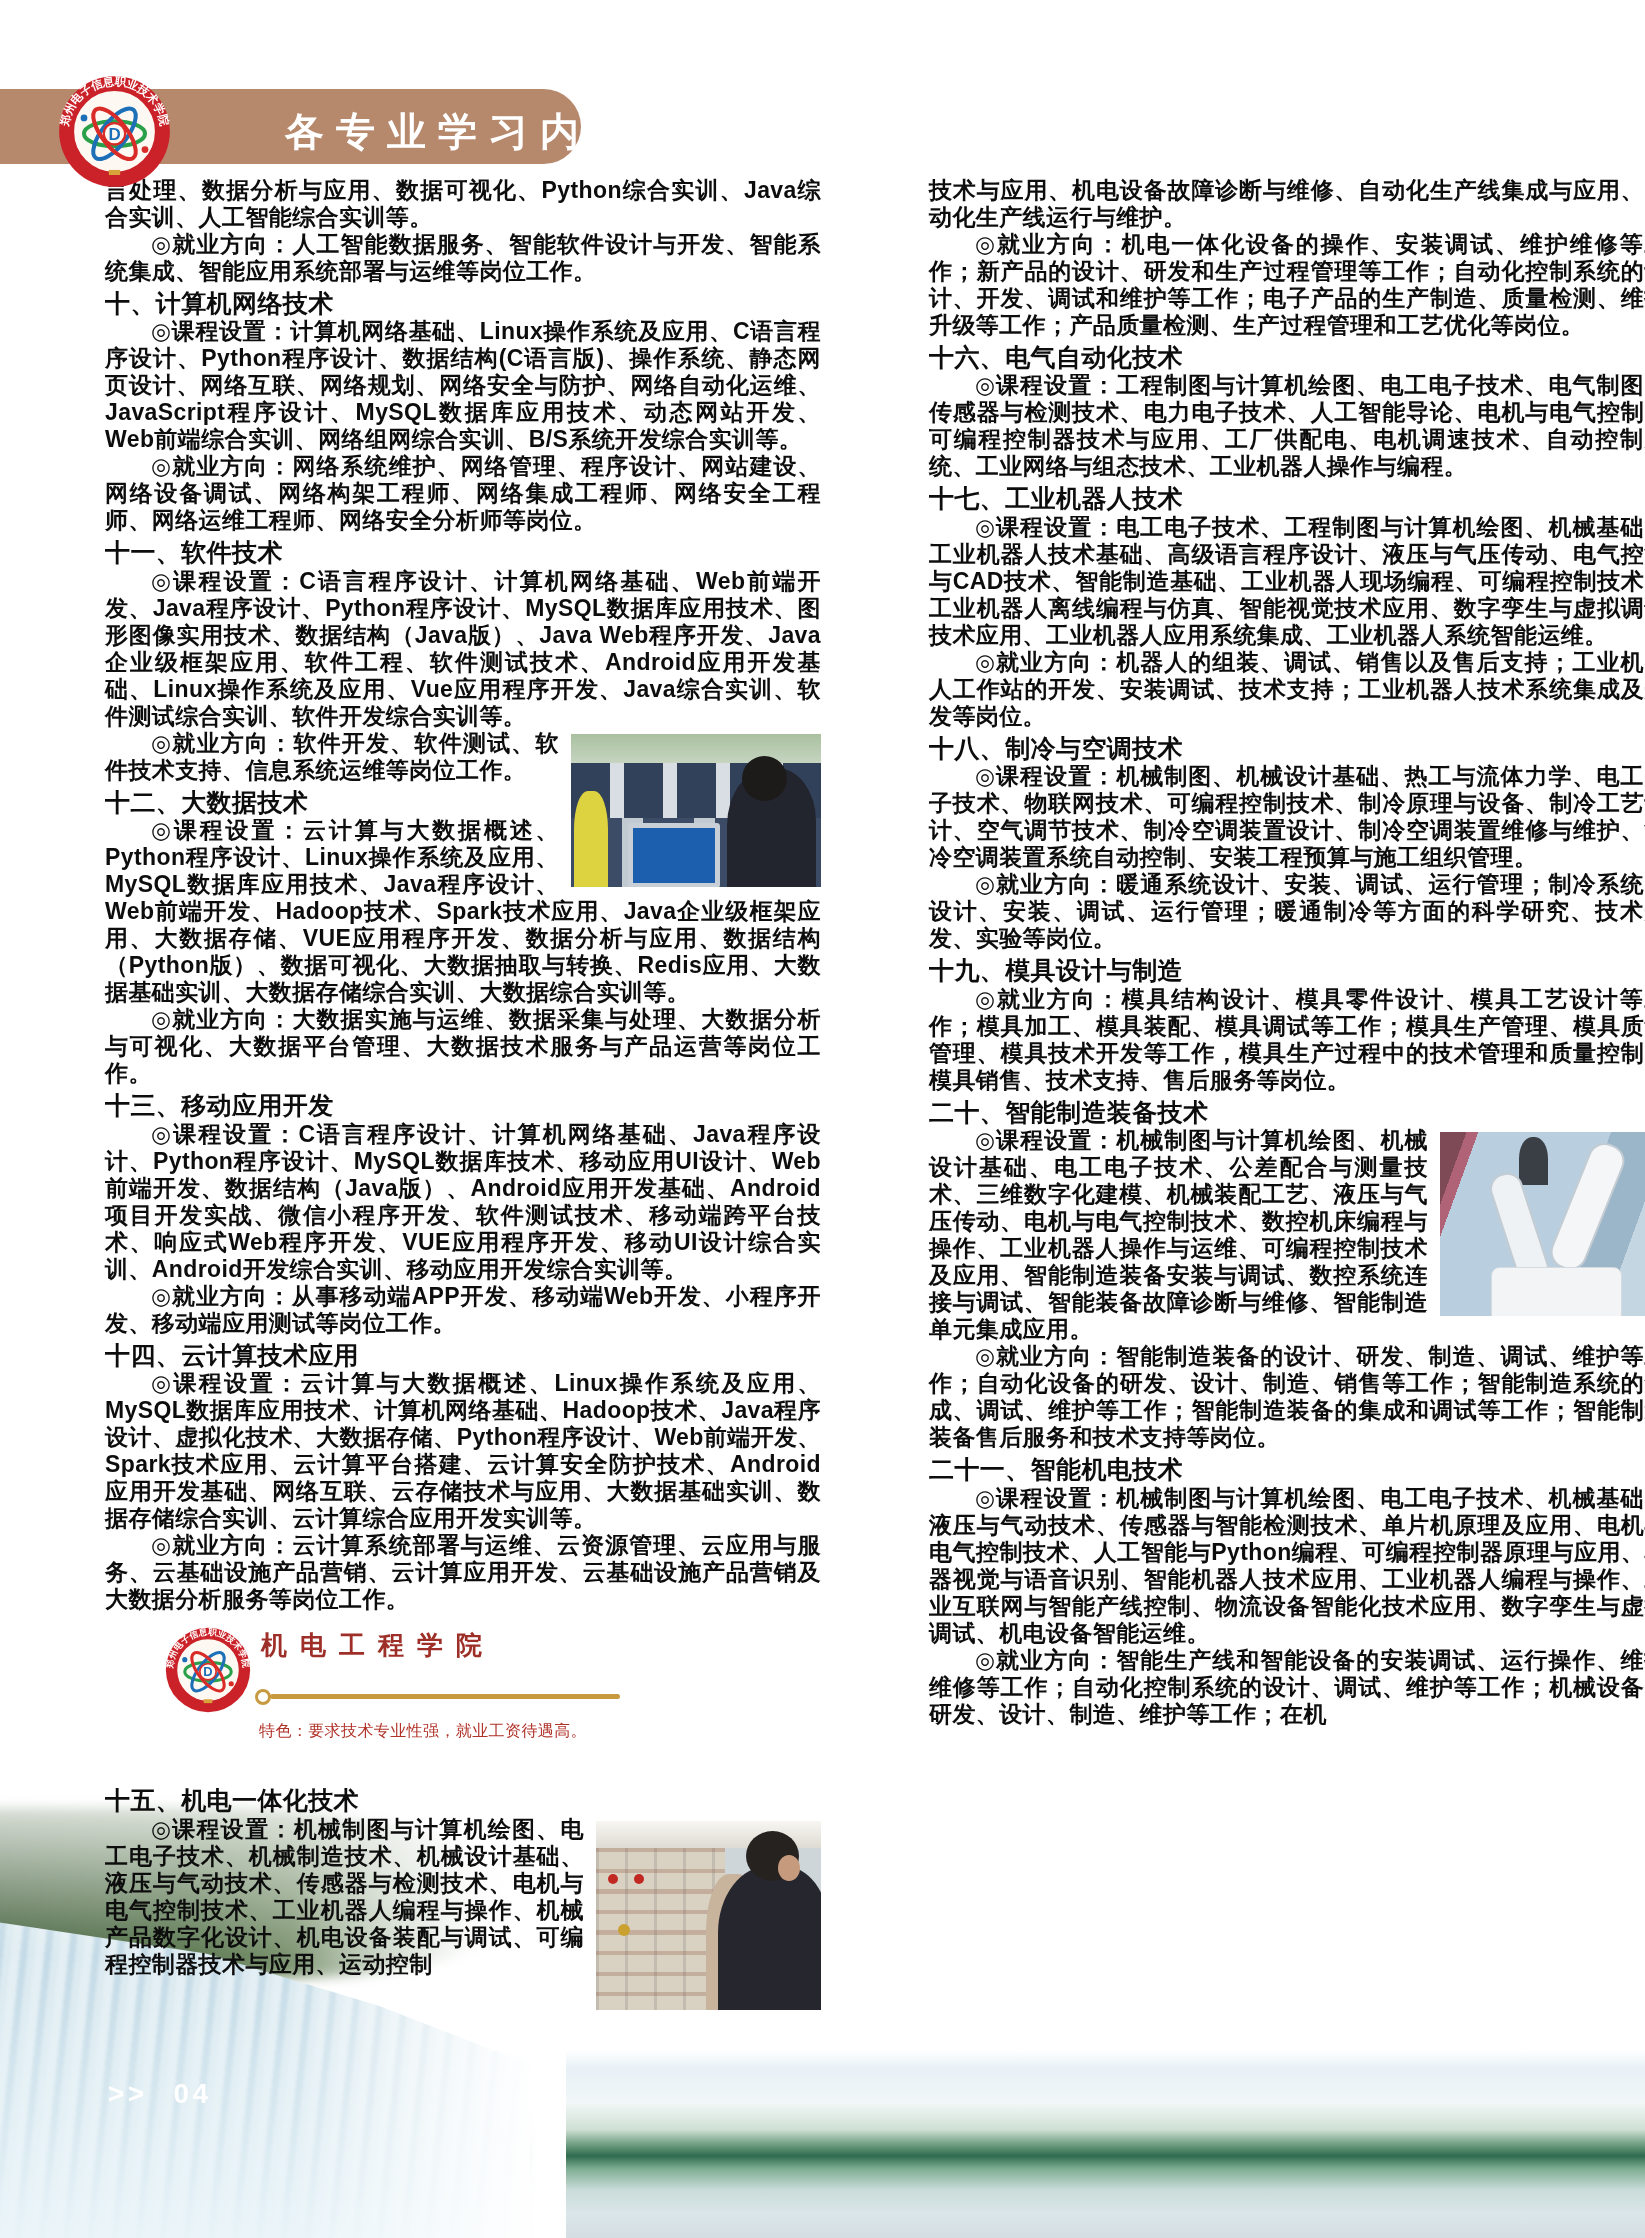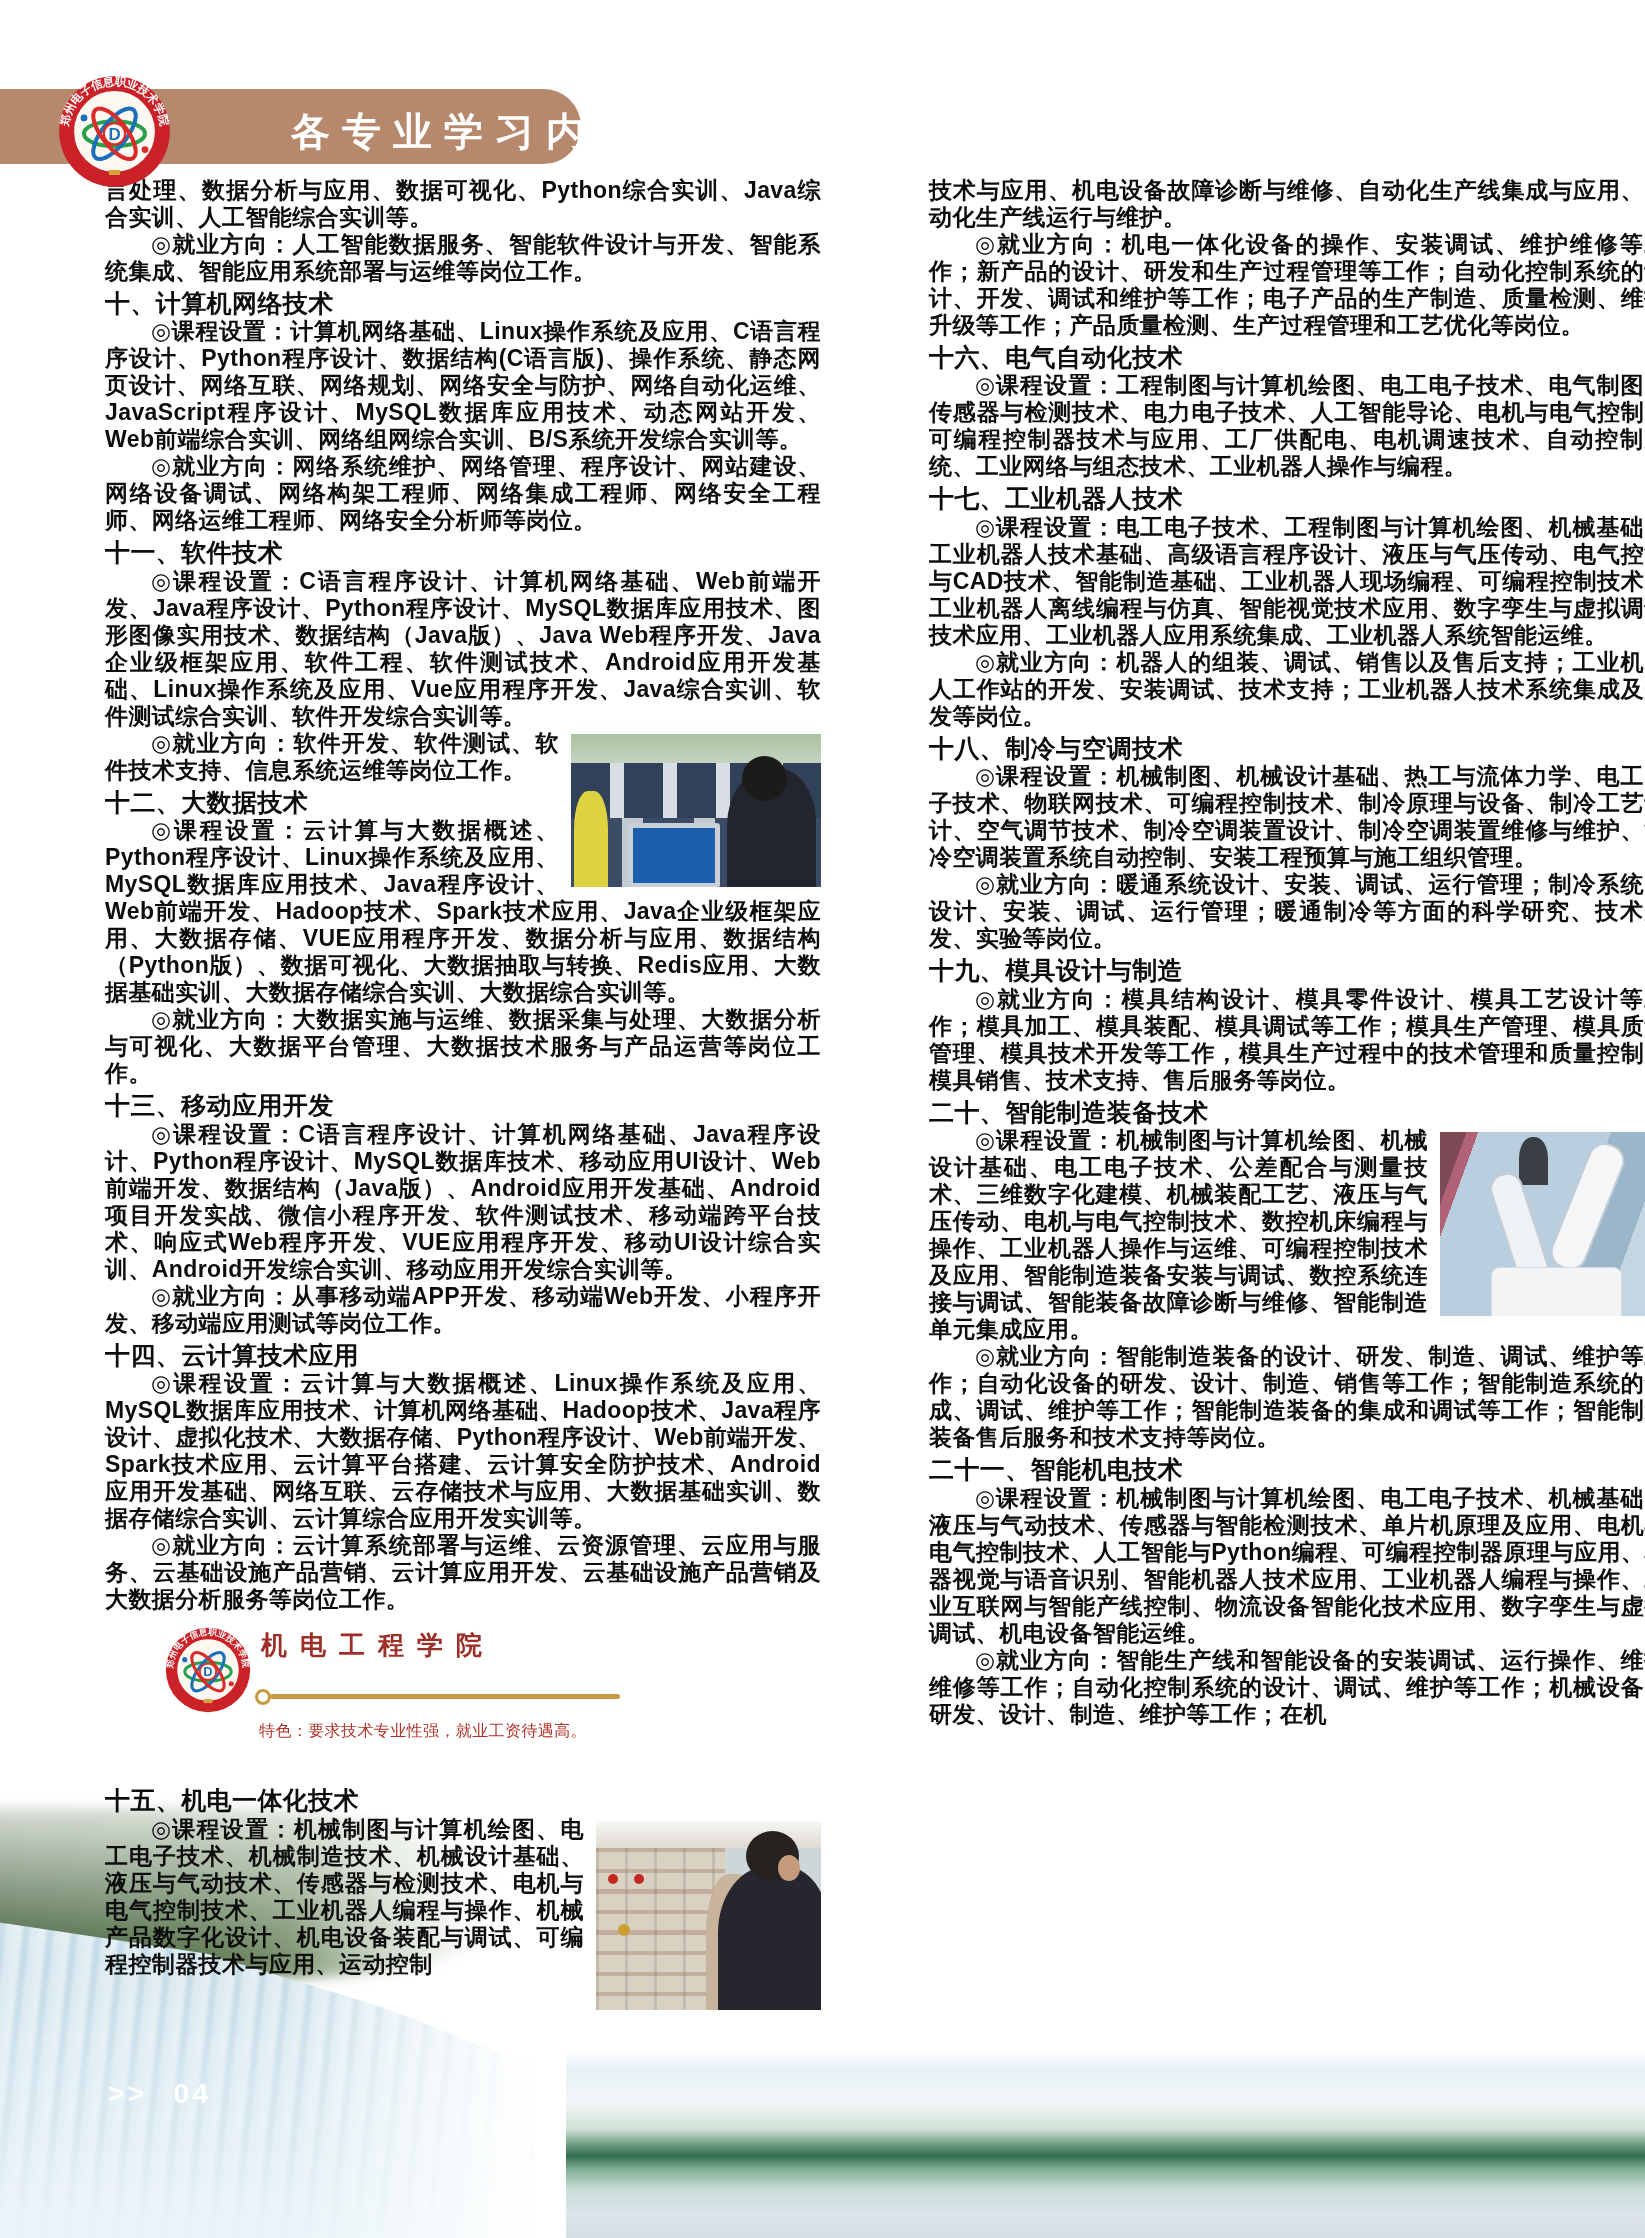--- a/index.html
+++ b/index.html
@@ -10,21 +10,21 @@
     overflow:hidden;
     font-family:"Liberation Sans","DejaVu Sans",sans-serif;
     color:#0d0d0d;
   }
   
   #header-banner{
     position:absolute;left:0;top:89px;width:581px;height:75px;
     background:#b6886c;border-radius:0 38px 38px 0;z-index:2;
   }
   #header-title{
-    position:absolute;left:291px;top:105px;z-index:3;
+    position:absolute;left:285px;top:105px;z-index:3;
     font-size:39px;font-weight:700;color:#ffffff;letter-spacing:12px;white-space:nowrap;
   }
   .seal{position:absolute;z-index:4;}
   #header-seal{left:58px;top:75px;width:113px;height:113px;}
   
   .col{
     position:absolute;top:177px;z-index:2;
     font-size:23px;line-height:27px;font-weight:600;
     text-align:justify;letter-spacing:0.4px;
   }

